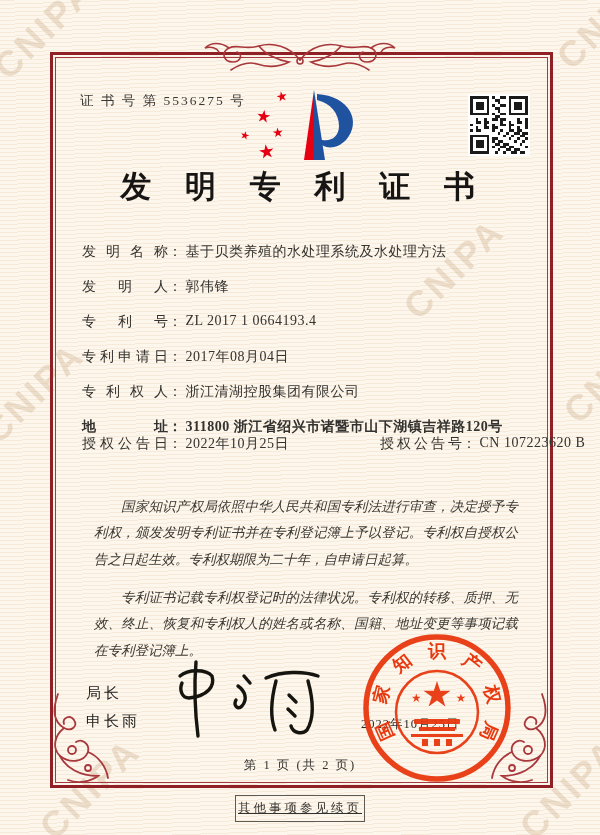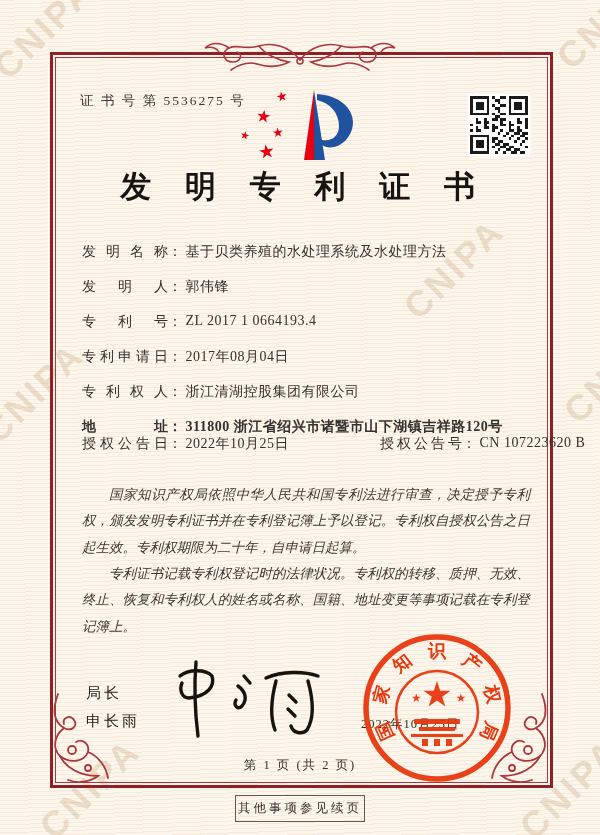--- a/index.html
+++ b/index.html
@@ -31,30 +31,30 @@
       font-size:31px; font-weight:700; letter-spacing:13px; text-indent:13px; color:#171513;}
   .fields{position:absolute; left:82px; top:243px; right:64px; font-size:14px; color:#34322e;}
   .frow{position:absolute; left:0; white-space:nowrap;}
   .lab{display:inline-block; width:86px; text-align:justify; text-align-last:justify; vertical-align:top;}
   .col{display:inline-block; vertical-align:top;}
   .val{display:inline-block; vertical-align:top; letter-spacing:.5px;}
   .grant2{position:absolute; left:298px; top:0; white-space:nowrap;}
   .grant2 .lab{width:82px;}
   .paras{position:absolute; left:82px; right:70px; top:482px; font-size:13.5px; line-height:1.95;
       color:#3a3731; font-style:italic; text-align:justify;}
-  .paras p{margin:0; text-indent:2em;}
+  .paras p{margin:12px; text-indent:2em;}
   .signer{position:absolute; left:86px; top:679px; font-size:15px; letter-spacing:3px; color:#232220;
       font-family:Liberation Sans, sans-serif; line-height:28px;}
   .signature{position:absolute; left:158px; top:646px;}
   .seal-date{position:absolute; left:361px; top:716px; font-size:12.5px; letter-spacing:1px; color:#2c2a27; z-index:5;}
   .seal{position:absolute; left:358px; top:629px; z-index:6;}
   .page-footer{position:absolute; left:0; right:0; top:757px; text-align:center; font-size:12.5px;
       letter-spacing:2px; color:#33312d;}
   .note-box{position:absolute; left:50%; top:795px; transform:translateX(-50%);
-      border:1px solid #5e5a54; padding:4px 2px; font-size:12.5px; letter-spacing:3px; color:#33312d; white-space:nowrap;}
+      border:1px solid #5e5a54; padding:4px 2px; font-size:12.5px; letter-spacing:3px; color:#33312d; white-space:nowrap;text-decoration:underline;}
 </style>
 </head>
 <body>
 
 <div id="cert">
 
   <span class="wm" style="left:-18px; top:8px;">CNIPA</span>
   <span class="wm" style="left:545px; top:-2px;">CNIPA</span>
   <span class="wm" style="left:392px; top:248px;">CNIPA</span>
   <span class="wm" style="left:-28px; top:372px;">CNIPA</span>

